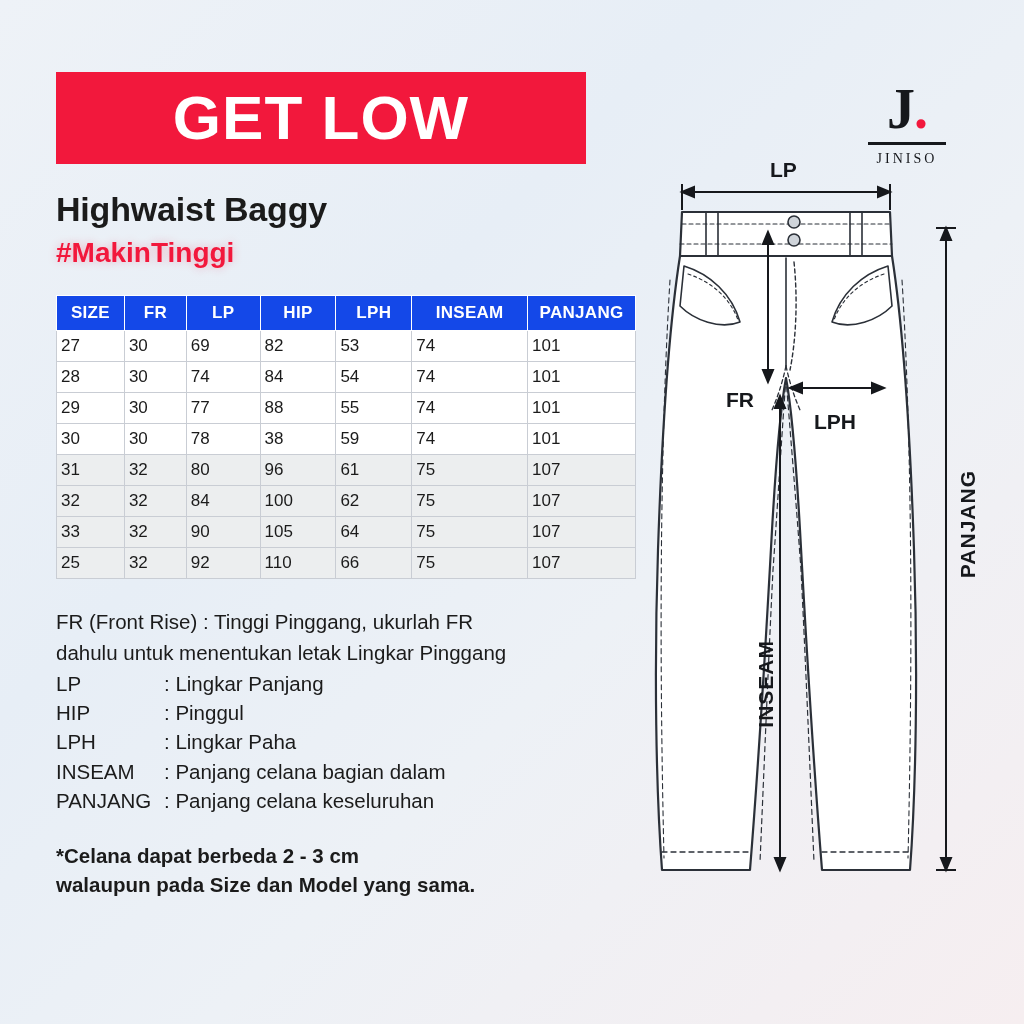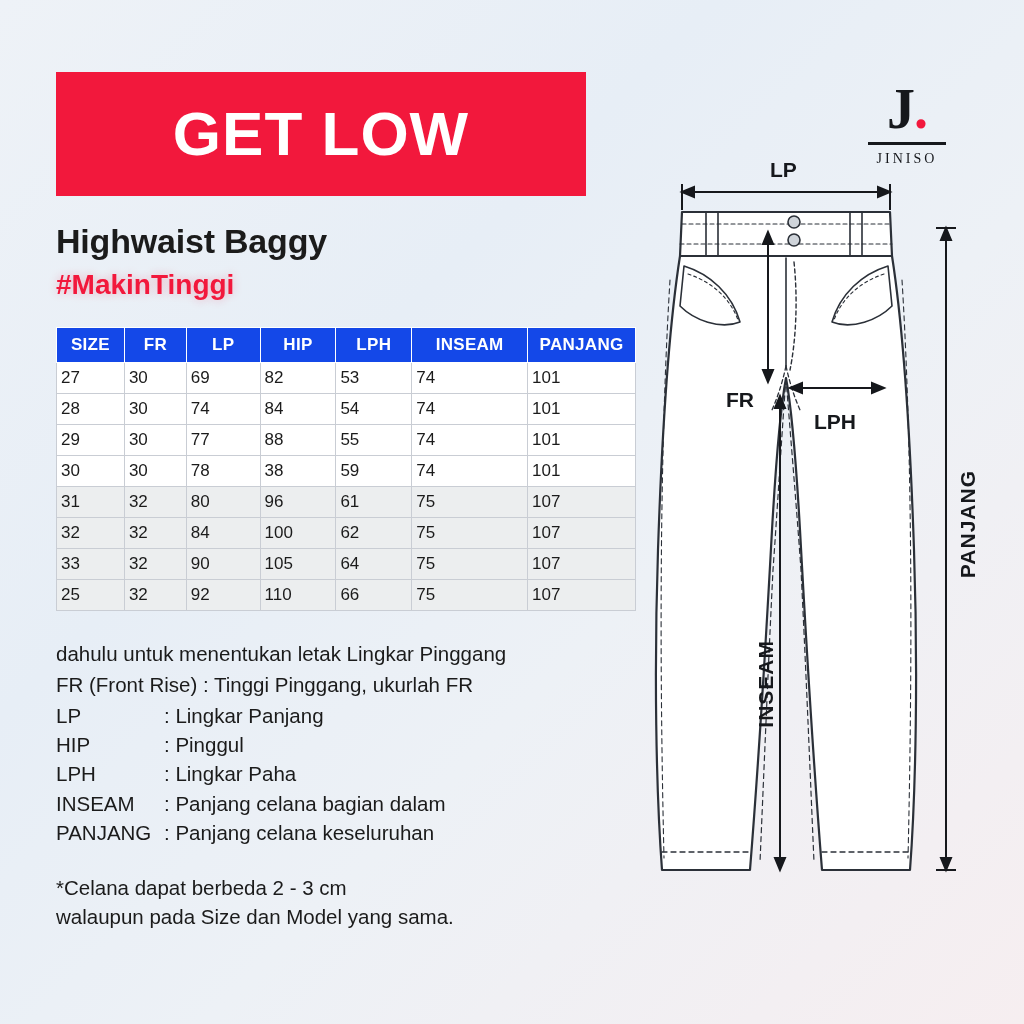--- a/index.html
+++ b/index.html
@@ -16,21 +16,21 @@
   }
 
   
   .left {
     position: absolute;
     left: 56px; top: 72px; width: 600px;
   }
   .banner {
     background: #f2183c;
     width: 530px;
-    height: 124px;
+    height: 92px;
     display: flex; align-items: center; justify-content: center;
   }
   .banner-text {
     color: #ffffff;
     font-size: 62px;
     font-weight: bold;
     letter-spacing: 1px;
     line-height: 1;
     font-family: "Liberation Sans", sans-serif;
   }
@@ -95,21 +95,21 @@
   }
   .legend .fr-line { margin-bottom: 2px; }
   .legend-row {
     display: flex;
   }
   .legend-row .key { width: 108px; flex: 0 0 108px; }
   .legend-row .val { flex: 1 1 auto; }
   .note {
     margin-top: 26px;
     font-size: 20.5px;
-    font-weight: normal;
+    font-weight: bold;
     color: #1b1b1b;
     line-height: 1.42;
   }
 
   
   .brand {
     position: absolute;
     right: 62px; top: 84px;
     text-align: center;
     width: 110px;
@@ -259,22 +259,22 @@
           <td>92</td>
           <td>110</td>
           <td>66</td>
           <td>75</td>
           <td>107</td>
         </tr>
       </tbody>
     </table>
 
     <div class="legend">
+      <div class="fr-line">FR (Front Rise) : Tinggi Pinggang, ukurlah FR</div>
       <div class="fr-line">dahulu untuk menentukan letak Lingkar Pinggang</div>
-      <div class="fr-line">FR (Front Rise) : Tinggi Pinggang, ukurlah FR</div>
 
       <div class="legend-row">
         <div class="key">LP</div>
         <div class="val">: Lingkar Panjang</div>
       </div>
       <div class="legend-row">
         <div class="key">HIP</div>
         <div class="val">: Pinggul</div>
       </div>
       <div class="legend-row">

